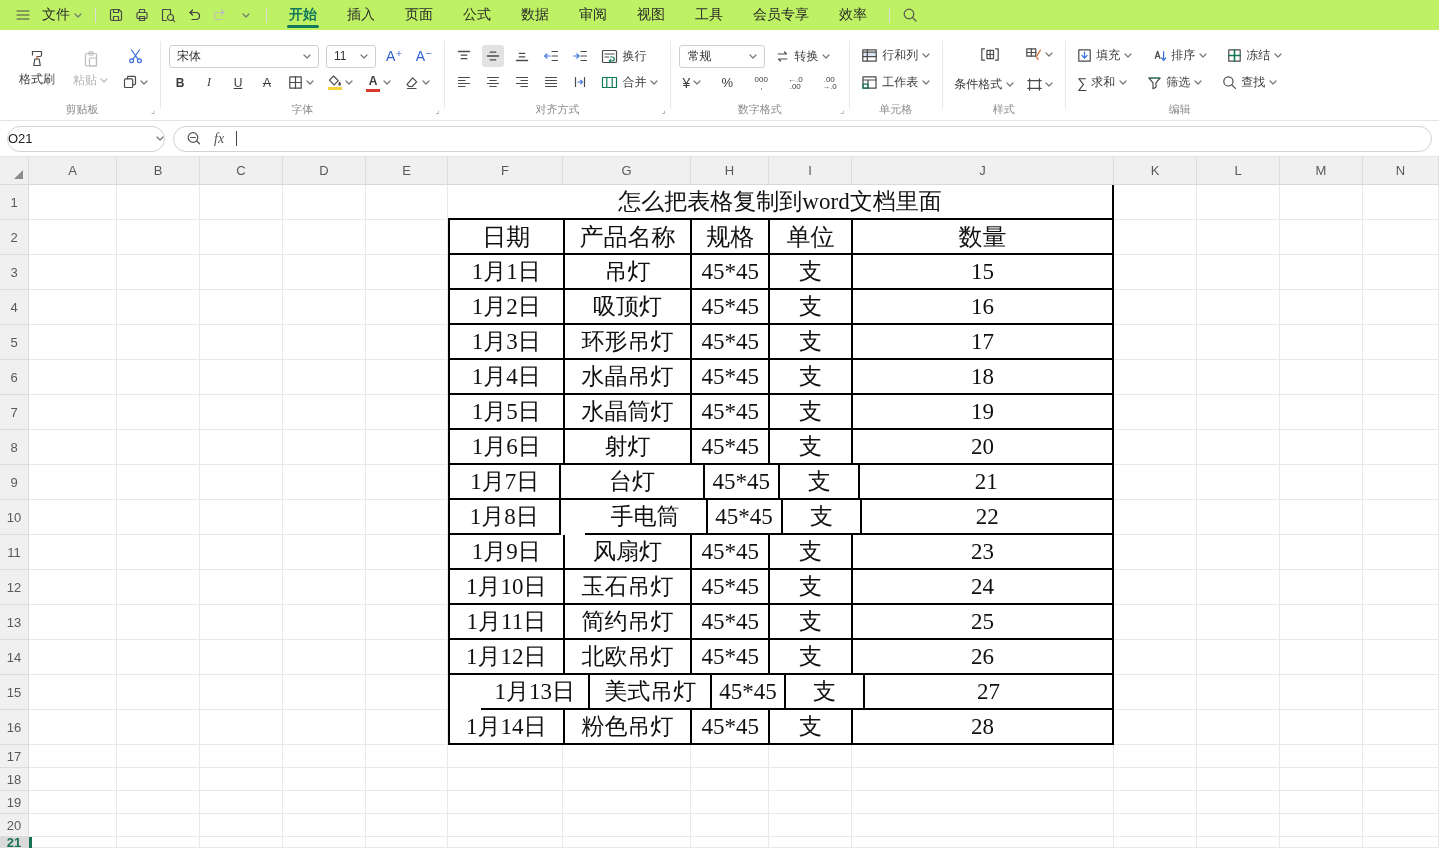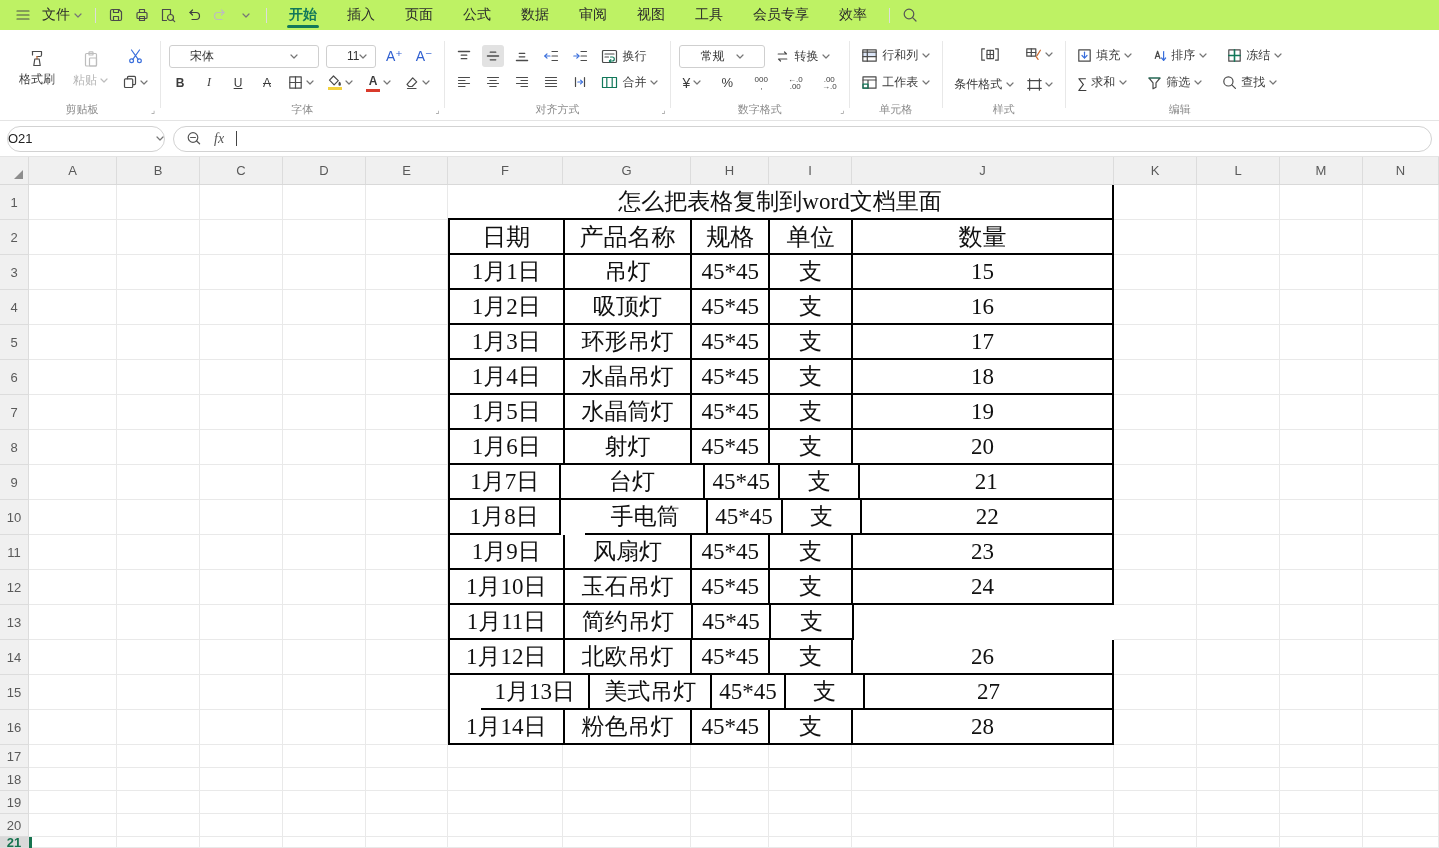--- a/index.html
+++ b/index.html
@@ -21,21 +21,21 @@
   .gbody{flex:1;display:flex;align-items:center;gap:6px}
   .gcol{display:flex;flex-direction:column;justify-content:center;gap:4px}
   .grow{display:flex;align-items:center;gap:7px}
   .glabel{height:17px;font-size:11px;color:#8b8b8b;text-align:center;position:relative;line-height:13px}
   .corner{position:absolute;right:-4px;bottom:3px;font-size:9px;color:#9a9a9a}
   .bigbtn{display:flex;flex-direction:column;align-items:center;justify-content:center;gap:4px;padding:3px 6px;border-radius:3px;font-size:12px;color:#3c3c3c}
   .bigbtn.disabled{color:#b5b5b5}
   .sbtn{display:flex;align-items:center;justify-content:center;gap:3px;min-width:22px;height:22px;padding:0 3px;border-radius:3px;font-size:12px;color:#3c3c3c}
   .sbtn.active{background:#e2e2e2}
   .tbtn{display:flex;align-items:center;gap:4px;font-size:12px;color:#3c3c3c;padding:1px 3px;border-radius:3px;white-space:nowrap}
-  .select{display:flex;align-items:center;justify-content:space-between;height:23px;border:1px solid #cfcfcf;border-radius:3px;padding:0 20px;font-size:12px;color:#333;background:#fff}
+  .select{display:flex;align-items:center;justify-content:space-between;height:23px;border:1px solid #cfcfcf;border-radius:3px;padding:0 7px;font-size:12px;color:#333;background:#fff}
   .bold{font-weight:bold}.ital{font-style:italic;font-family:"Liberation Serif",serif}
   .uline{text-decoration:underline}.strik{text-decoration:line-through}
   .colorbtn{display:flex;flex-direction:column;align-items:center;gap:1px}
   .cbar{width:14px;height:3px}
   .stack{display:flex;flex-direction:column;align-items:center;line-height:7px;font-size:8px;color:#3c3c3c}
   
   .frow{height:36px;display:flex;align-items:center;padding:0 7px;gap:8px;border-bottom:1px solid #e4e4e4}
   .namebox{width:158px;height:26px;border:1px solid #d2d2d2;border-radius:13px;display:flex;align-items:center;justify-content:space-between;gap:30px;font-size:13px;color:#222}
   .fbar{flex:1;height:26px;border:1px solid #d2d2d2;border-radius:13px;display:flex;align-items:center;padding:0 12px;gap:12px}
   .fx{font-family:"Liberation Serif",serif;font-style:italic;font-size:14px;color:#555}
@@ -788,20 +788,21 @@
           <div class="tcell" style="width: 128px;">玉石吊灯</div>
           <div class="tcell" style="width: 78px;">45*45</div>
           <div class="tcell" style="width: 83px;">支</div>
           <div class="tcell" style="width: 262px;">24</div>
         </div>
         <div class="trow tdata">
           <div class="tcell" style="width: 115px;">1月11日</div>
           <div class="tcell" style="width: 128px;">简约吊灯</div>
           <div class="tcell" style="width: 78px;">45*45</div>
           <div class="tcell" style="width: 83px;">支</div>
+          <div class="tcell" style="width: 262px;">25</div>
         </div>
         <div class="trow tdata">
           <div class="tcell" style="width: 115px;">1月12日</div>
           <div class="tcell" style="width: 128px;">北欧吊灯</div>
           <div class="tcell" style="width: 78px;">45*45</div>
           <div class="tcell" style="width: 83px;">支</div>
           <div class="tcell" style="width: 262px;">26</div>
         </div>
         <div class="trow tdata">
           <div class="tcell" style="width: 115px; margin-left: 31px;">1月13日</div>

